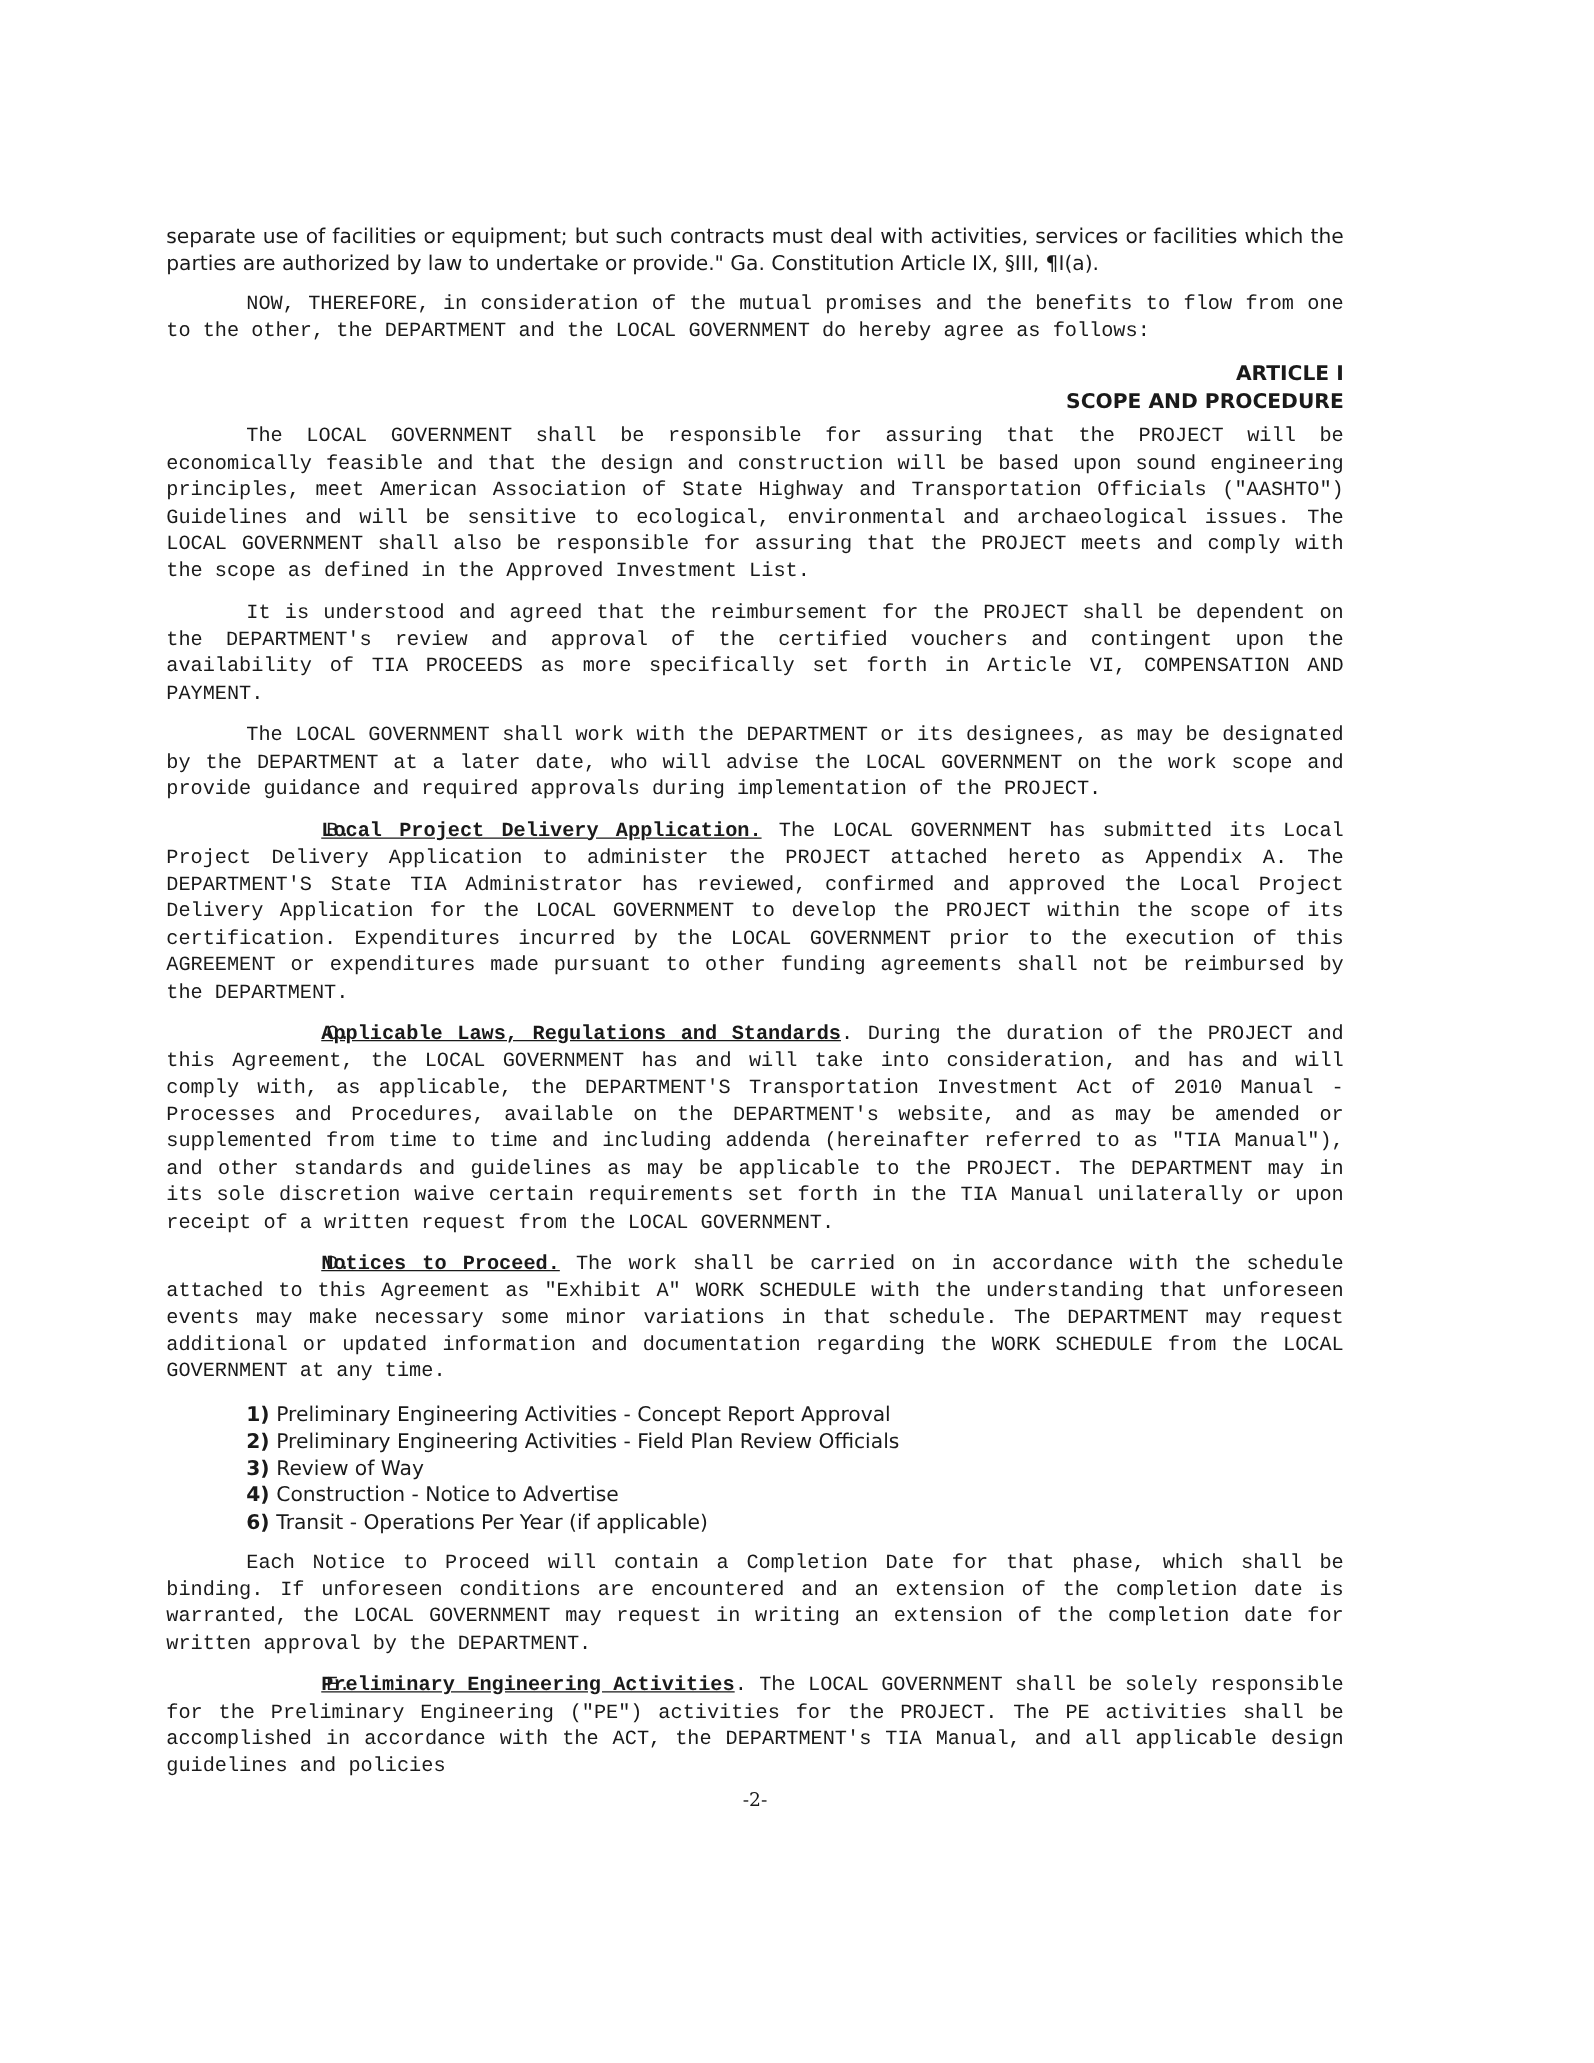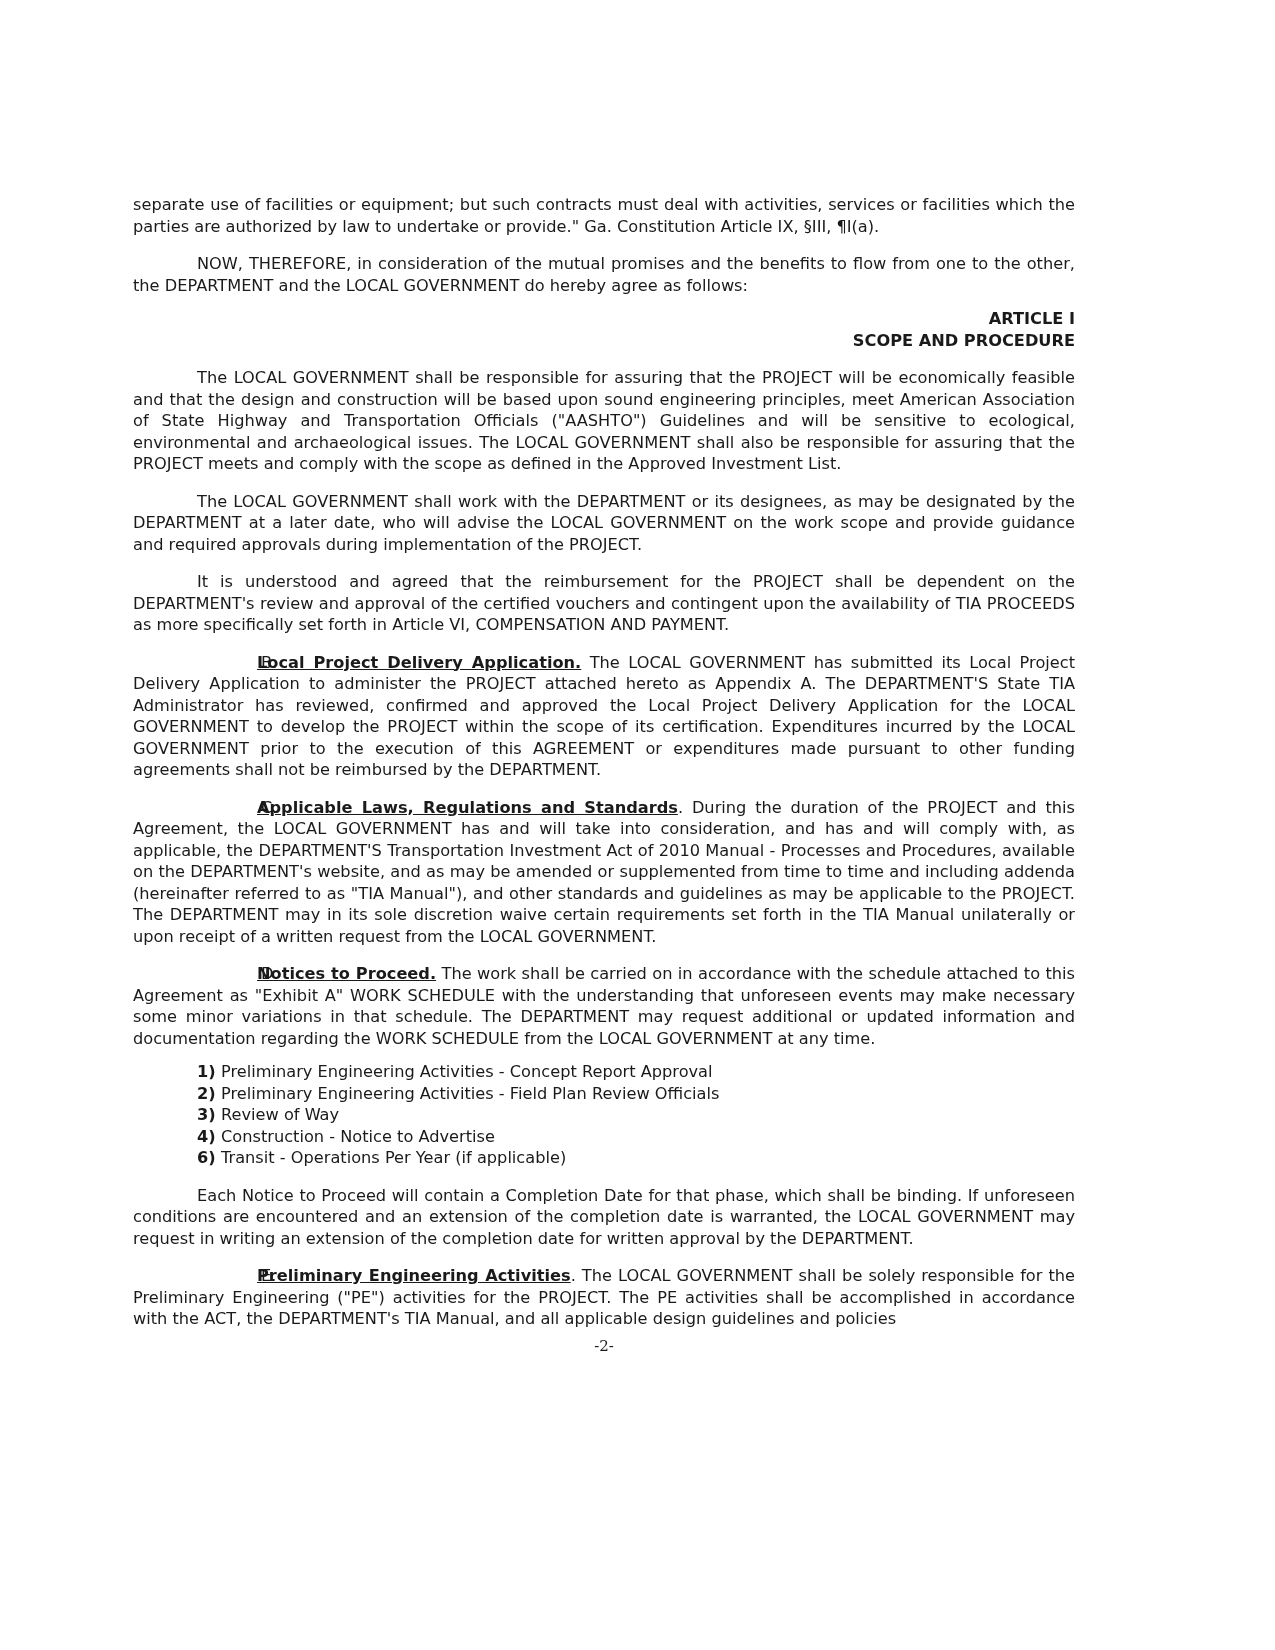--- a/index.html
+++ b/index.html
@@ -17,26 +17,27 @@
     }
     .page {
       position: absolute;
       left: 133px;
       top: 178px;
       width: 942px;
       font-size: 16.2px;
       line-height: 21.5px;
     }
     p {
-      margin: 16px 0 12px 0;
+      margin: 0 0 12px 0;
       text-align: justify;
       text-align-last: left;
     }
     .indent {
       text-indent: 64px;
+      font-family: Liberation Mono, monospace;
     }
     .heading {
       text-align: right;
       font-weight: bold;
       margin: 4px 0 8px 0;
       line-height: 21.5px;
     }
     .section-letter {
       display: inline-block;
       width: 60px;
@@ -74,22 +75,22 @@
 
   <p class="indent">NOW, THEREFORE, in consideration of the mutual promises and the benefits to flow from one to the other, the DEPARTMENT and the LOCAL GOVERNMENT do hereby agree as follows:</p>
 
   <div class="heading">
     <div>ARTICLE I</div>
     <div>SCOPE AND PROCEDURE</div>
   </div>
 
 
   <p class="indent">The LOCAL GOVERNMENT shall be responsible for assuring that the PROJECT will be economically feasible and that the design and construction will be based upon sound engineering principles, meet American Association of State Highway and Transportation Officials ("AASHTO") Guidelines and will be sensitive to ecological, environmental and archaeological issues.  The LOCAL GOVERNMENT shall also be responsible for assuring that the PROJECT meets and comply with the scope as defined in the Approved Investment List.</p>
+  <p class="indent">It is understood and agreed that the reimbursement for the PROJECT shall be dependent on the DEPARTMENT's review and approval of the certified vouchers and contingent upon the availability of TIA PROCEEDS as more specifically set forth in Article VI, COMPENSATION AND PAYMENT.</p>
   <p class="indent">The LOCAL GOVERNMENT shall work with the DEPARTMENT or its designees, as may be designated by the DEPARTMENT at a later date, who will advise the LOCAL GOVERNMENT on the work scope and provide guidance and required approvals during implementation of the PROJECT.</p>
-  <p class="indent">It is understood and agreed that the reimbursement for the PROJECT shall be dependent on the DEPARTMENT's review and approval of the certified vouchers and contingent upon the availability of TIA PROCEEDS as more specifically set forth in Article VI, COMPENSATION AND PAYMENT.</p>
 
   <p class="indent"><span class="section-letter">B.</span><span class="section-title">Local Project Delivery Application.</span><span> The LOCAL GOVERNMENT has submitted its Local Project Delivery Application to administer the PROJECT attached hereto as Appendix A.  The DEPARTMENT'S State TIA Administrator has reviewed, confirmed and approved the Local Project Delivery Application for the LOCAL GOVERNMENT to develop the PROJECT within the scope of its certification. Expenditures incurred by the LOCAL GOVERNMENT prior to the execution of this AGREEMENT or expenditures made pursuant to other funding agreements shall not be reimbursed by the DEPARTMENT.</span></p>
 
   <p class="indent"><span class="section-letter">C.</span><span class="section-title">Applicable Laws, Regulations and Standards</span><span>.  During the duration of the PROJECT and this Agreement, the LOCAL GOVERNMENT has and will take into consideration, and has and will comply with, as applicable, the DEPARTMENT'S Transportation Investment Act of 2010 Manual - Processes and Procedures, available on the DEPARTMENT's website, and as may be amended or supplemented from time to time and including addenda (hereinafter referred to as "TIA Manual"), and other standards and guidelines as may be applicable to the PROJECT.  The DEPARTMENT may in its sole discretion waive certain requirements set forth in the TIA Manual unilaterally or upon receipt of a written request from the LOCAL GOVERNMENT.</span></p>
 
   <p class="indent"><span class="section-letter">D.</span><span class="section-title">Notices to Proceed.</span><span> The work shall be carried on in accordance with the schedule attached to this Agreement as "Exhibit A" WORK SCHEDULE with the understanding that unforeseen events may make necessary some minor variations in that schedule.  The DEPARTMENT may request additional or updated information and documentation regarding the WORK SCHEDULE from the LOCAL GOVERNMENT at any time.</span></p>
 
 
   <ol class="phases">
     <li><span class="num">1)</span><span>Preliminary Engineering Activities - Concept Report Approval</span></li>

